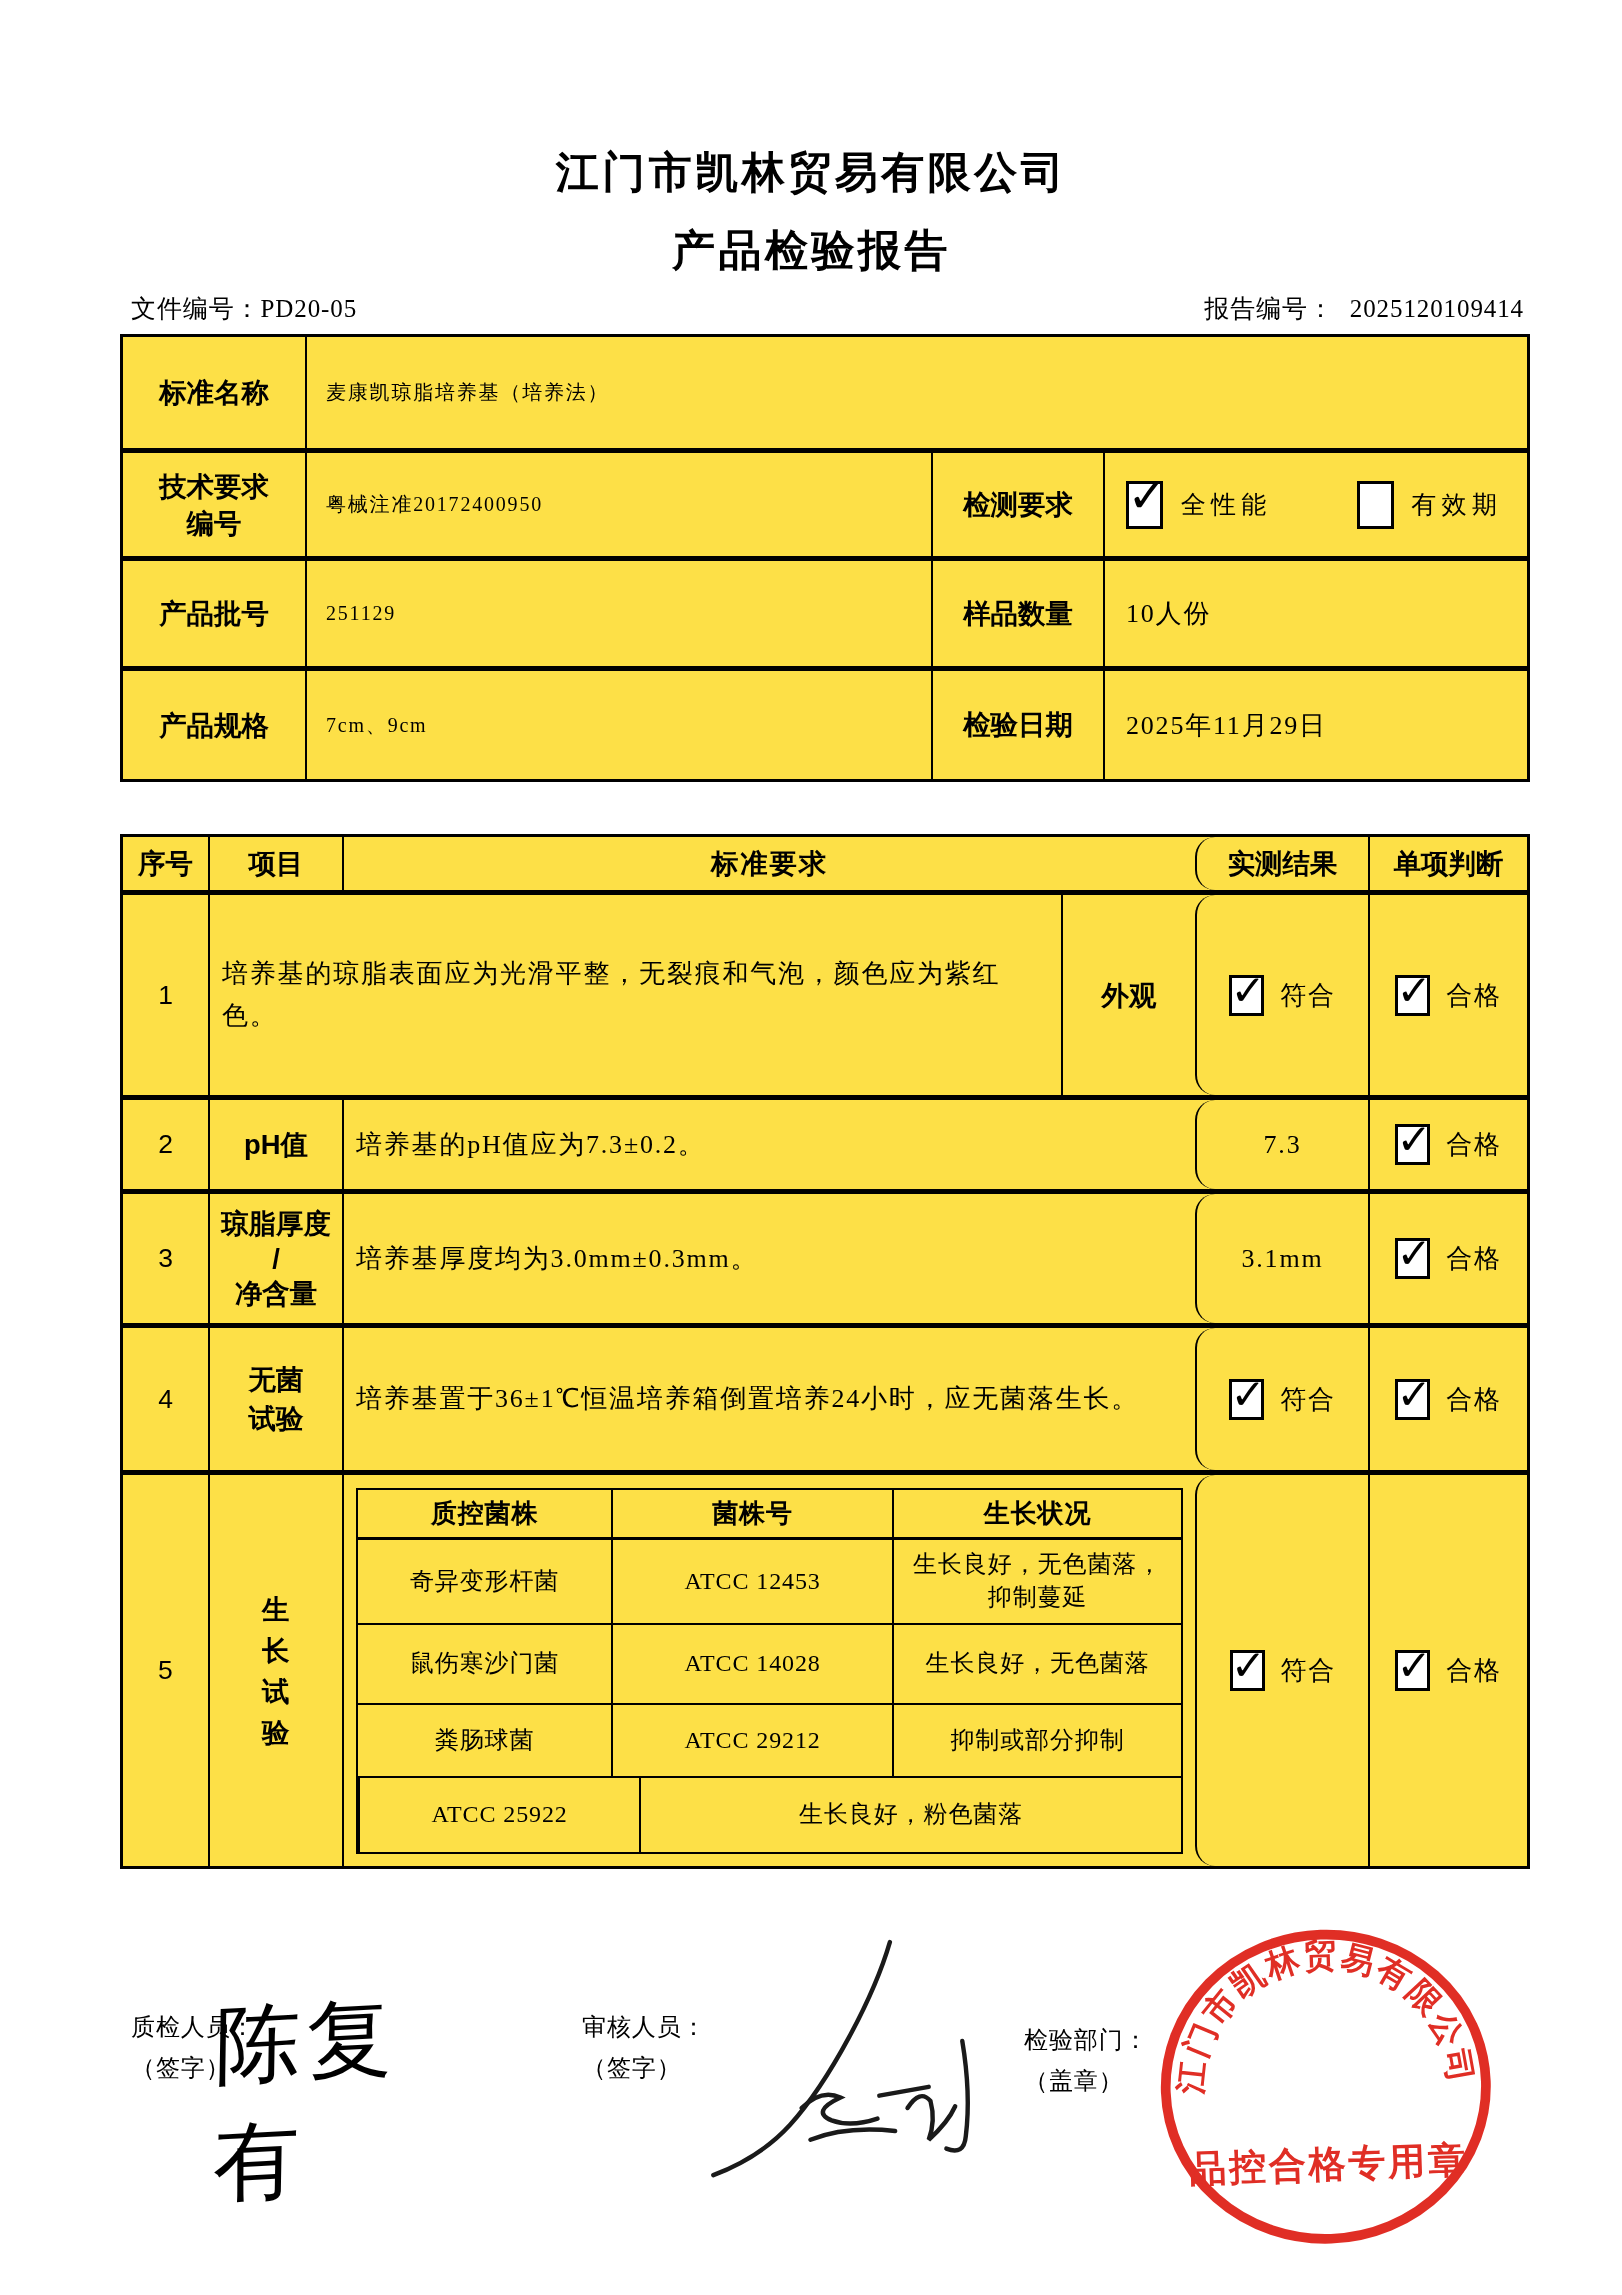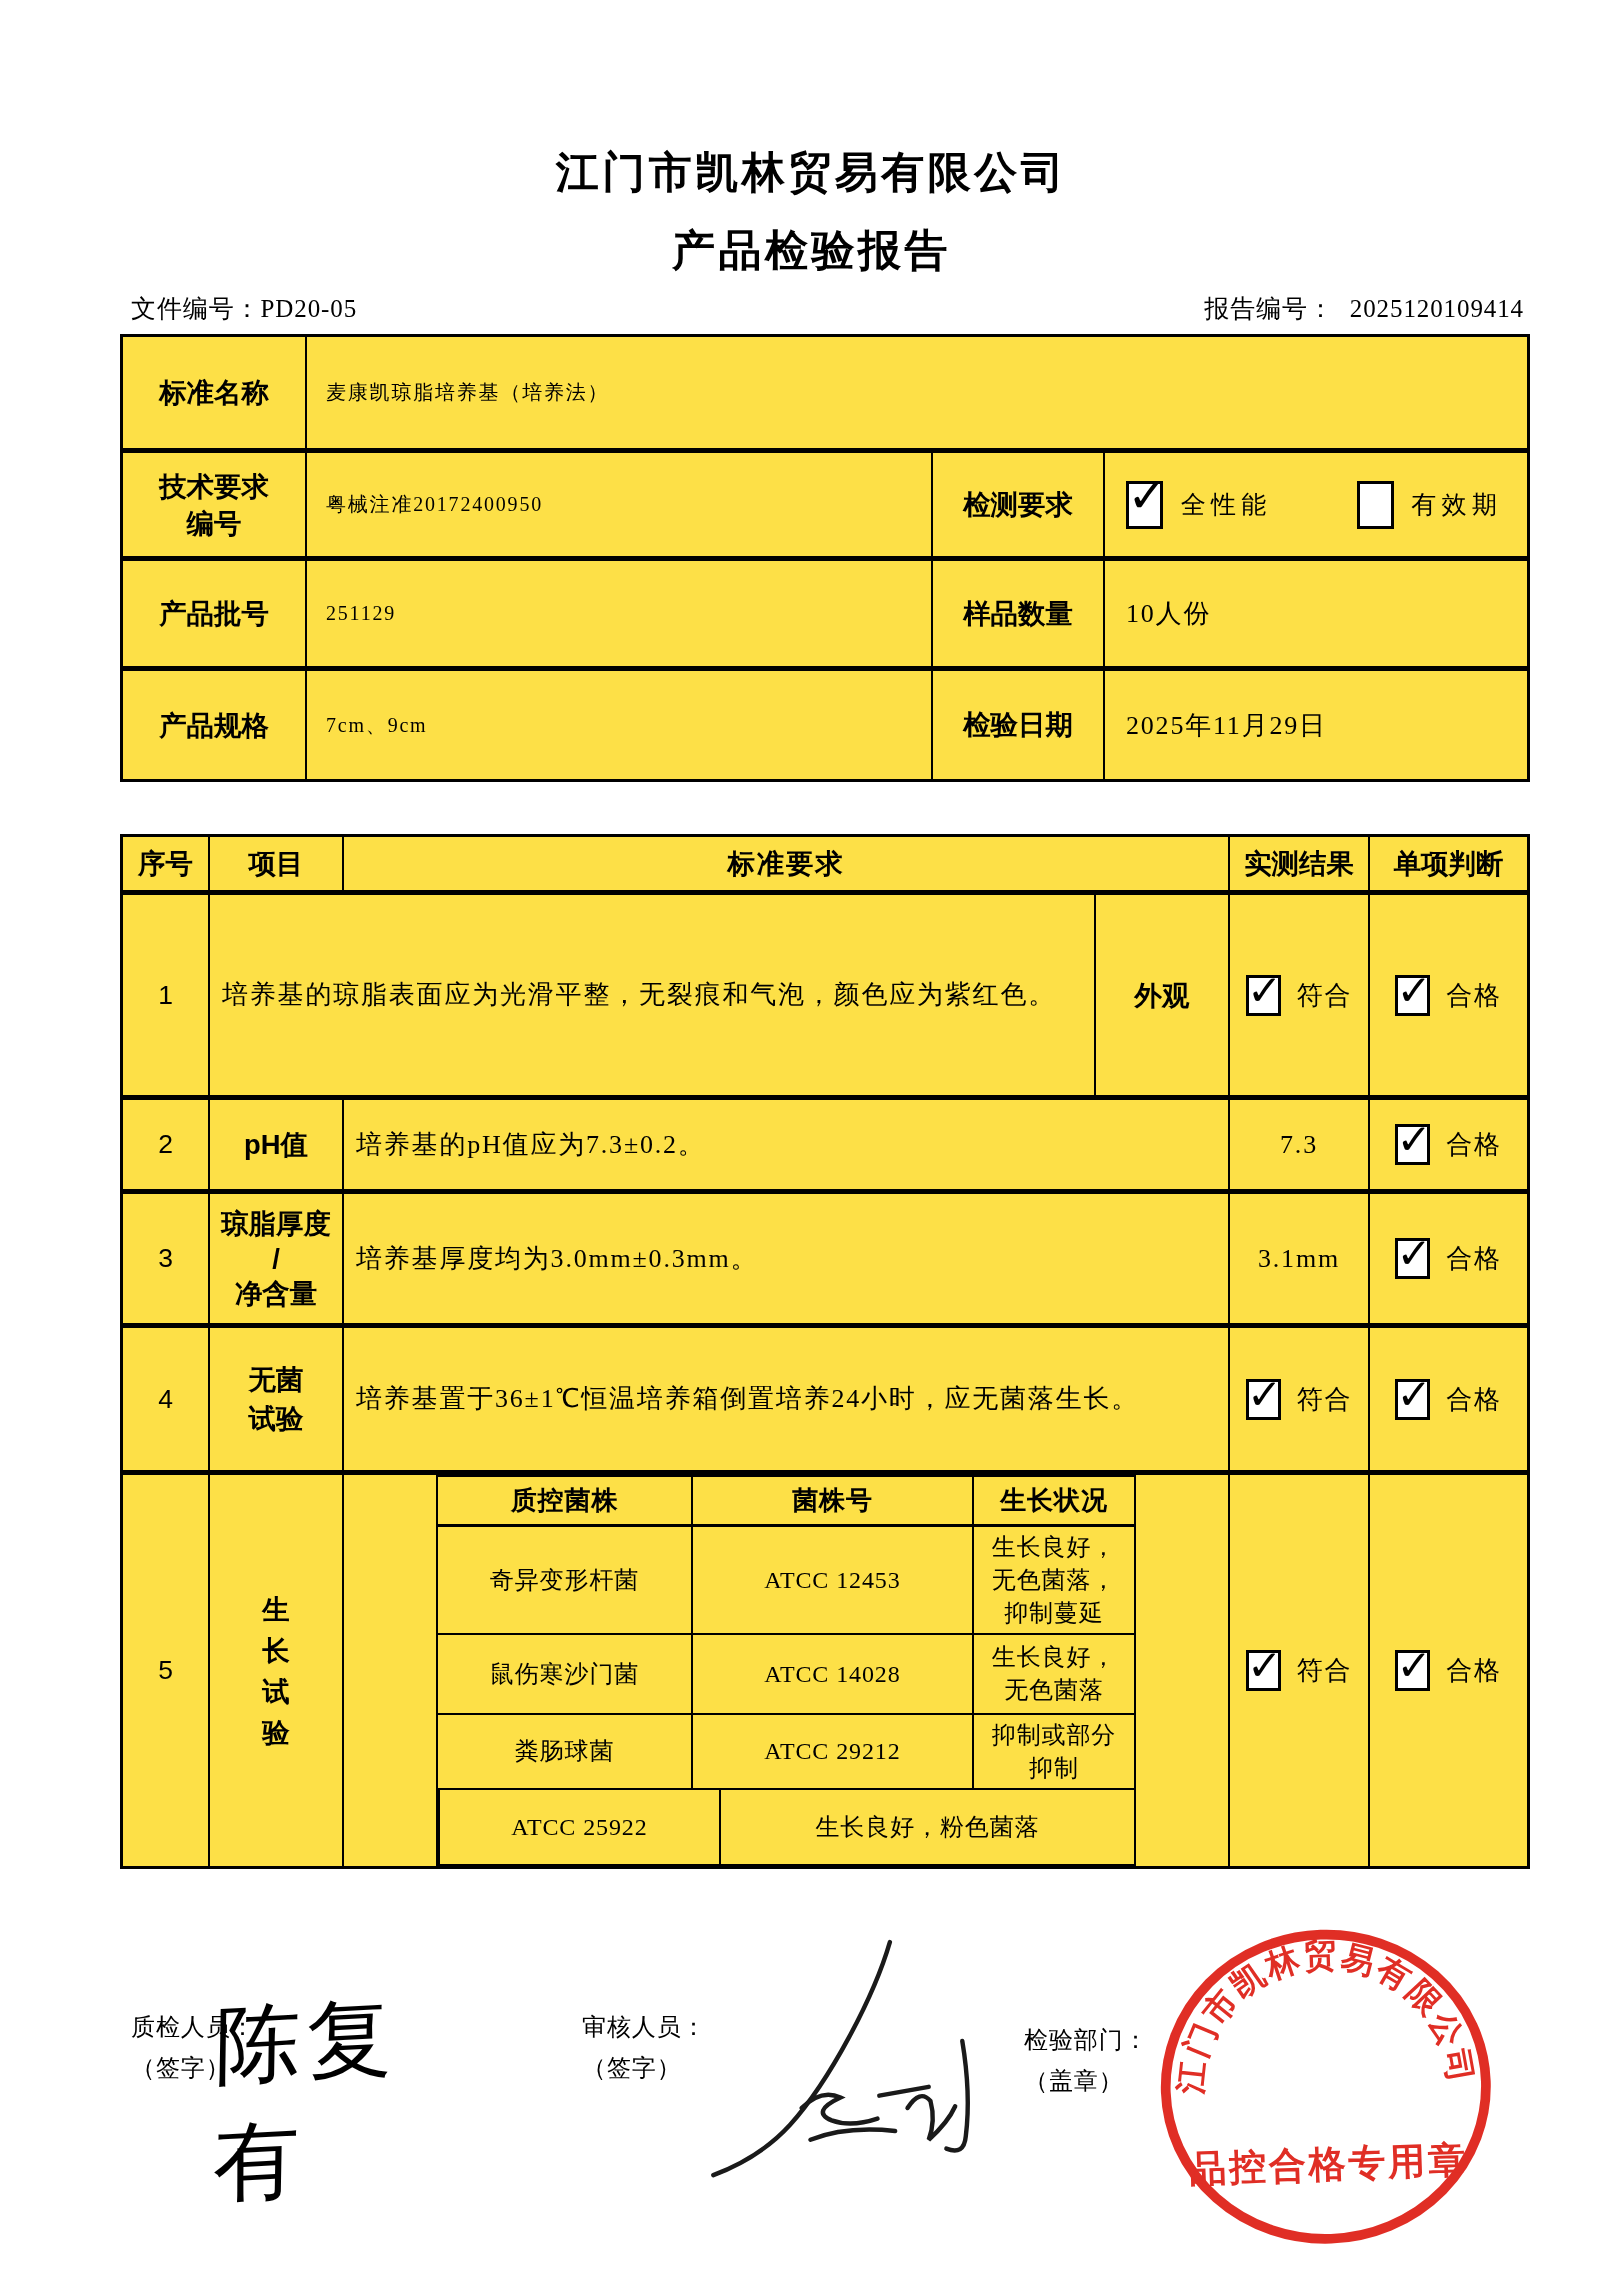--- a/index.html
+++ b/index.html
@@ -49,31 +49,31 @@
   .chkgroup .opt-label { font-size:25px; letter-spacing:5.3px; }
 
   
   #t2 { top:834px; }
   .t2-head .cell { font-family:"Liberation Sans",sans-serif; font-weight:bold; font-size:27.4px; }
   .c-no  { width:85px; font-family:"Liberation Sans",sans-serif; font-size:26.5px; }
   .c-item{ width:134px; font-family:"Liberation Sans",sans-serif; font-weight:bold;
     font-size:27.4px; text-align:center; white-space:pre-line; line-height:39px; }
   .c-req { flex:1; justify-content:flex-start; padding:0 12px; font-size:26px;
     letter-spacing:1.8px; line-height:42px; }
-  .c-res { width:140px; }
+  .c-res { width:173px;border-radius:20px; }
   .c-jud { width:159px; }
   .resbox { display:flex; align-items:center; gap:16px; font-size:26px; letter-spacing:1.8px; }
   .restext { font-size:26px; letter-spacing:1.8px; }
   .hh60{height:53px} .hh232{height:205px} .hh106{height:94px}
   .hh152{height:134px} .hh166{height:147px} .hh448{height:396px}
   .c-req.center { justify-content:center; }
 
   
   .inner-wrap { flex:1; display:flex; align-items:center; justify-content:center; padding:0 12.4px; }
-  .inner { width:700px; border:2.7px solid #000; }
+  .inner { width:827px; border:2.7px solid #000; }
   .irow { display:flex; border-top:2.7px solid #000; }
   .irow.first { border-top:none; border-bottom:1.8px solid #000; }
   .icell { border-left:2.7px solid #000; display:flex; align-items:center; justify-content:center;
     text-align:center; font-size:24px; letter-spacing:0.9px; line-height:33px; padding:3.5px 7px; }
   .icell.nb { border-left:none; }
   .ic1 { width:253px; } .ic2 { width:281px; } .ic3 { flex:1; }
   .irow.first .icell { font-family:"Liberation Sans",sans-serif; font-weight:bold; font-size:26px; }
   .ih54{height:48px} .ih96{min-height:85px} .ih90{min-height:80px} .ih82{min-height:73px} .ih86{min-height:76px}
 
   

